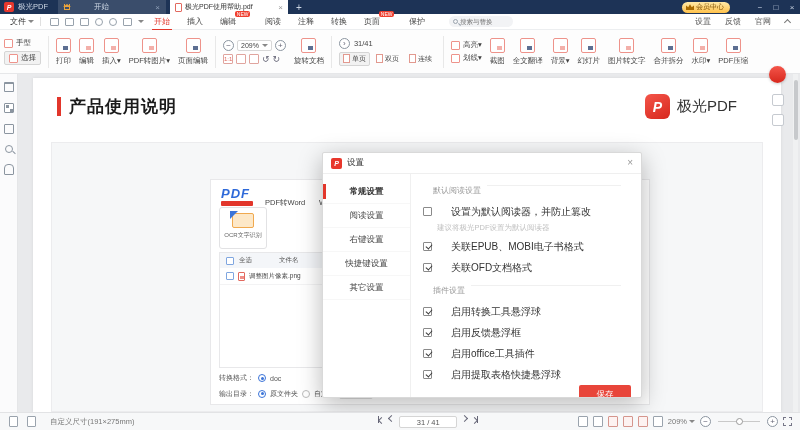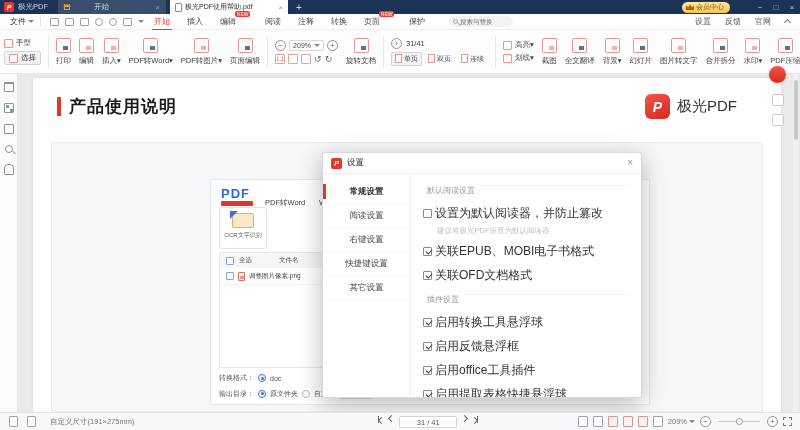--- a/index.html
+++ b/index.html
@@ -83,21 +83,21 @@
 
   .page { position:absolute; left:33px; top:4px; width:748px; height:334px; background:#fff; box-shadow:0 0 3px rgba(0,0,0,.08); }
   .page-head { display:flex; align-items:center; padding:16px 44px 0 24px; }
   .redbar { width:4px; height:19px; background:#e2362b; margin-right:8px; }
   .page-title { font-size:17px; font-weight:bold; color:#1b1b1b; letter-spacing:1px; }
   .brand { margin-left:auto; display:flex; align-items:center; gap:7px; }
   .brand-logo { width:25px; height:25px; border-radius:6px; background:linear-gradient(150deg,#f4554a,#d7281d); color:#fff; display:flex; align-items:center; justify-content:center; font-size:14px; font-weight:bold; font-style:italic; }
   .brand-name { font-size:15px; color:#333; }
   .embed { position:absolute; left:18px; right:18px; top:64px; bottom:0; background:#f6f7f8; border:1px solid #ececee; }
   .ecard { position:absolute; left:158px; top:36px; width:440px; height:226px; background:#fff; border:1px solid #e8e8ea; }
-  .elogo { position:absolute; left:10px; top:6px; font-size:13px; font-weight:bold; color:#2f6ad9; letter-spacing:1px; }
+  .elogo { position:absolute; left:10px; top:6px; font-size:13px; font-weight:bold; font-style:italic; color:#2f6ad9; letter-spacing:1px; }
   .elogo-badge { position:absolute; left:10px; top:21px; width:32px; height:5px; background:#e2362b; border-radius:1px; }
   .etab { position:absolute; top:18px; font-size:7.5px; color:#444; }
   .ocr-card { position:absolute; left:8px; top:27px; width:48px; height:42px; border:1px solid #e2e2e4; border-radius:3px; background:#fff; }
   .ocr-ico { width:22px; height:15px; border:1px solid #f0a94f; border-radius:2px; margin:5px auto 3px; background:#fde8c8; position:relative; }
   .ocr-ico::before { content:''; position:absolute; left:-3px; top:-3px; width:8px; height:8px; background:#3b74d8; clip-path:polygon(0 0,100% 0,0 100%); }
   .ocr-lbl { font-size:6px; color:#666; text-align:center; white-space:nowrap; }
   .etable { position:absolute; left:8px; top:72px; width:420px; height:116px; border:1px solid #e8e8ea; background:#fff; }
   .ethead { height:15px; background:#f4f6f9; display:flex; align-items:center; font-size:6.5px; color:#555; gap:5px; padding:0 6px; }
   .etrow { height:17px; display:flex; align-items:center; font-size:6.5px; color:#444; gap:4px; padding:0 6px; border-bottom:1px solid #f3f3f4; }
   .bcb { width:8px; height:8px; border:1px solid #7fa6e0; border-radius:1px; background:#fff; flex:none; }
@@ -120,23 +120,23 @@
   .dlg-head { height:21px; display:flex; align-items:center; padding:0 8px; border-bottom:1px solid #efefef; flex:none; }
   .dlg-logo { width:11px; height:11px; border-radius:2px; background:#e8372c; color:#fff; font-size:7px; font-weight:bold; font-style:italic; display:flex; align-items:center; justify-content:center; }
   .dlg-title { font-size:8.5px; color:#333; margin-left:5px; }
   .dlg-x { margin-left:auto; color:#999; font-size:10px; line-height:10px; }
   .dlg-body { flex:1; display:flex; min-height:0; }
   .dlg-nav { width:88px; border-right:1px solid #f0f0f0; padding-top:6px; flex:none; }
   .nav-item { height:24px; display:flex; align-items:center; justify-content:center; font-size:8.5px; color:#444; position:relative; border-bottom:1px solid #f7f7f7; }
   .nav-item.active { color:#333; font-weight:bold; }
   .nav-item.active::before { content:''; position:absolute; left:0; top:4px; bottom:4px; width:3px; background:#e2362b; }
   .dlg-content { flex:1; padding:8px 10px 8px 12px; display:flex; flex-direction:column; overflow:hidden; }
-  .sect { display:flex; gap:6px; font-size:8px; color:#9a9a9a; margin:3px 4px 5px; }
+  .sect { display:flex; gap:6px; font-size:8px; color:#9a9a9a; margin:3px 10px 5px; }
   .sect .line { flex:1; height:1px; background:#f0f0f0; }
-  .cb-row { display:flex; align-items:center; gap:3px; font-size:12px; color:#333; margin:3.5px 0; }
+  .cb-row { display:flex; align-items:center; gap:19px; font-size:10px; color:#333; margin:3.5px 0; }
   .cb { width:9px; height:9px; border:1px solid #8a8a8a; border-radius:1px; background:#fff; position:relative; flex:none; }
   .cb.checked::after { content:''; position:absolute; left:1.5px; top:1px; width:5px; height:3px; border-left:1.5px solid #3a3a3a; border-bottom:1.5px solid #3a3a3a; transform:rotate(-48deg); }
   .hint { font-size:7.5px; color:#c0c0c0; margin:1px 0 3px 14px; }
   .hint.noind { margin-left:0; }
   .dlg-foot { margin-top:auto; display:flex; justify-content:flex-end; }
   .save-btn { width:52px; height:20px; background:#e8453a; color:#fff; font-size:8.5px; border:none; border-radius:2px; display:flex; align-items:center; justify-content:center; }
 
   
   .statusbar { position:absolute; left:0; top:412px; width:800px; height:18px; background:#f7f8f9; border-top:1px solid #e2e3e5; display:flex; align-items:center; font-size:7.5px; color:#777; }
   .sb-ico { width:9px; height:11px; border:1px solid #9aa3ad; border-radius:1px; background:#fff; margin-left:9px; }
@@ -234,24 +234,20 @@
         <span class="ic navy"></span>
         <span class="lbl">打印</span>
       </div>
     <div class="tbtn">
         <span class="ic"></span>
         <span class="lbl">编辑</span>
       </div>
     <div class="tbtn">
         <span class="ic"></span>
         <span class="lbl">插入▾</span>
-      </div>
-    <div class="tbtn">
-        <span class="ic navy"></span>
-        <span class="lbl">PDF转Word▾</span>
       </div>
     <div class="tbtn">
         <span class="ic"></span>
         <span class="lbl">PDF转图片▾</span>
       </div>
     <div class="tbtn">
         <span class="ic navy"></span>
         <span class="lbl">页面编辑</span>
       </div>
     <div class="tsep"></div>

